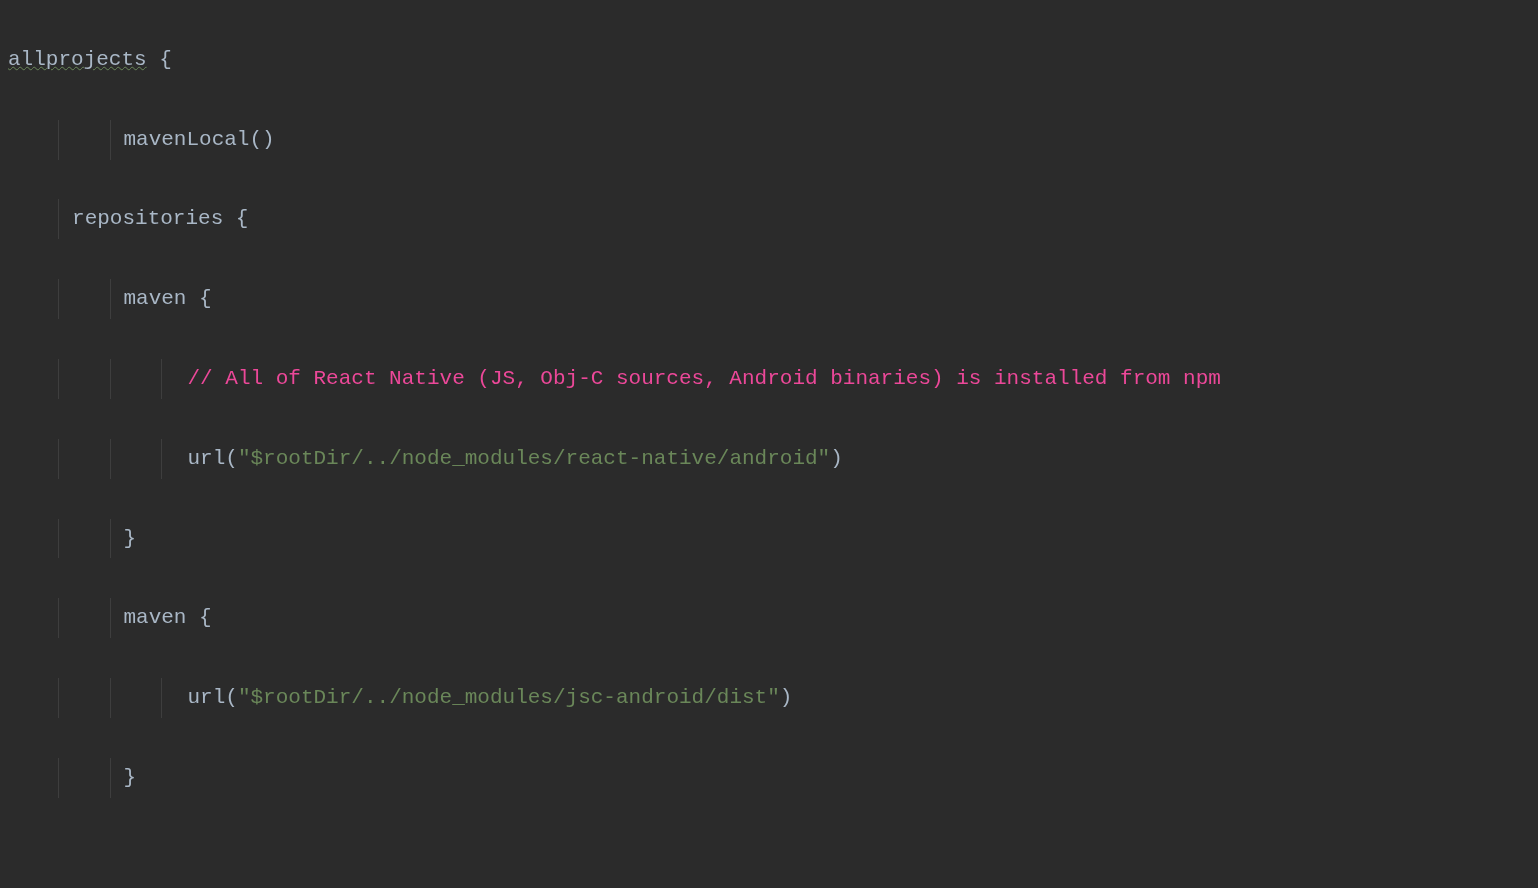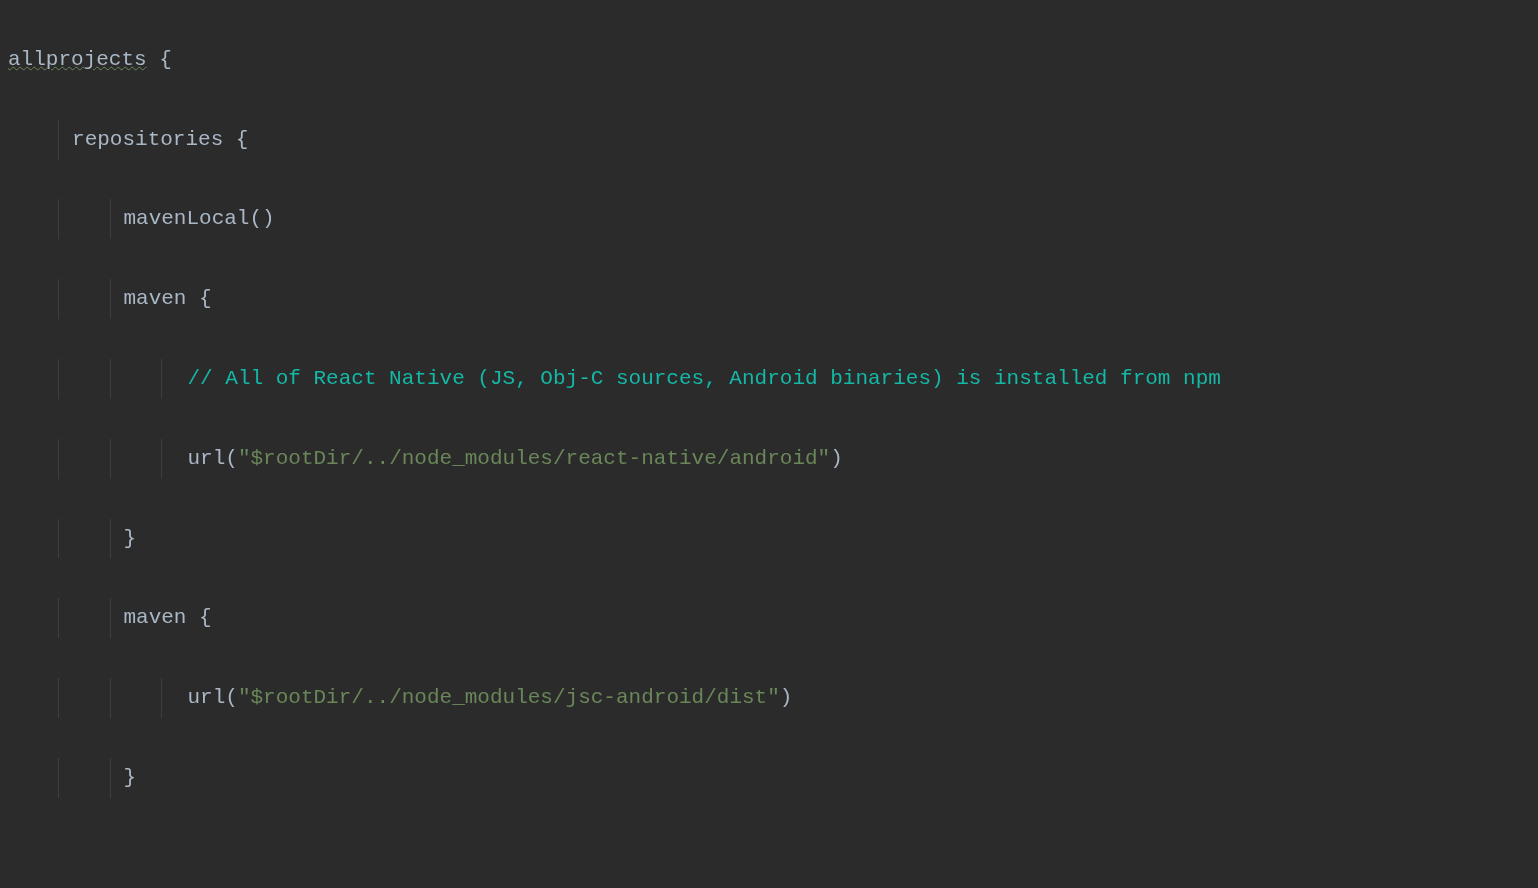--- a/index.html
+++ b/index.html
@@ -12,38 +12,38 @@
     color: #a9b7c6;
     width: 1538px;
     height: 888px;
     overflow: hidden;
   }
   .code-area {
     padding: 0 8px;
     white-space: pre;
   }
   .string { color: #6a8759; }
-  .comment { color: #14b8a6; }
+  .comment { color: #ec4899; }
   .punct { color: #a9b7c6; }
   .brace { color: #a9b7c6; }
   .typo-underline {
     text-decoration: underline wavy #6a8759;
     text-decoration-thickness: 1px;
   }
   .line { position: relative; display: block; }
   .ig { display:inline-block; }
   .g1 { border-left: 1px solid #3e3e3e; padding-left: 0; }
 </style>
 </head>
 <body>
 
 <div class="code-area">
 <span class="line"><span class="typo-underline">allprojects</span><span class="brace"> {</span></span>
+<span class="line">    <span class="ig g1">    </span><span class="ig g1"> </span><span>mavenLocal</span><span class="punct">()</span></span>
 <span class="line">    <span class="ig g1"> </span><span>repositories</span><span class="brace"> {</span></span>
-<span class="line">    <span class="ig g1">    </span><span class="ig g1"> </span><span>mavenLocal</span><span class="punct">()</span></span>
 <span class="line">    <span class="ig g1">    </span><span class="ig g1"> </span><span>maven</span><span class="brace"> {</span></span>
 <span class="line">    <span class="ig g1">    </span><span class="ig g1">    </span><span class="ig g1">  </span><span class="comment">// All of React Native (JS, Obj-C sources, Android binaries) is installed from npm</span></span>
 <span class="line">    <span class="ig g1">    </span><span class="ig g1">    </span><span class="ig g1">  </span><span>url</span><span class="punct">(</span><span class="string">"$rootDir/../node_modules/react-native/android"</span><span class="punct">)</span></span>
 <span class="line">    <span class="ig g1">    </span><span class="ig g1"> </span><span class="brace">}</span></span>
 <span class="line">    <span class="ig g1">    </span><span class="ig g1"> </span><span>maven</span><span class="brace"> {</span></span>
 <span class="line">    <span class="ig g1">    </span><span class="ig g1">    </span><span class="ig g1">  </span><span>url</span><span class="punct">(</span><span class="string">"$rootDir/../node_modules/jsc-android/dist"</span><span class="punct">)</span></span>
 <span class="line">    <span class="ig g1">    </span><span class="ig g1"> </span><span class="brace">}</span></span>
 
 
 

